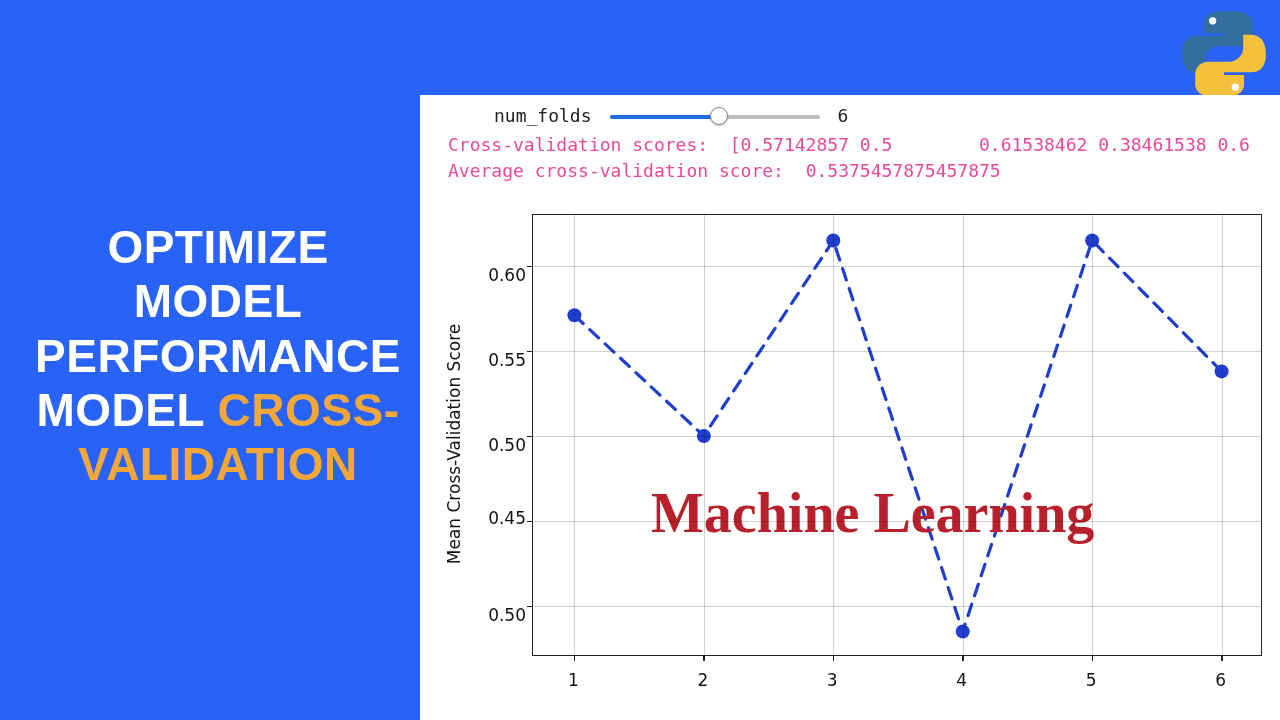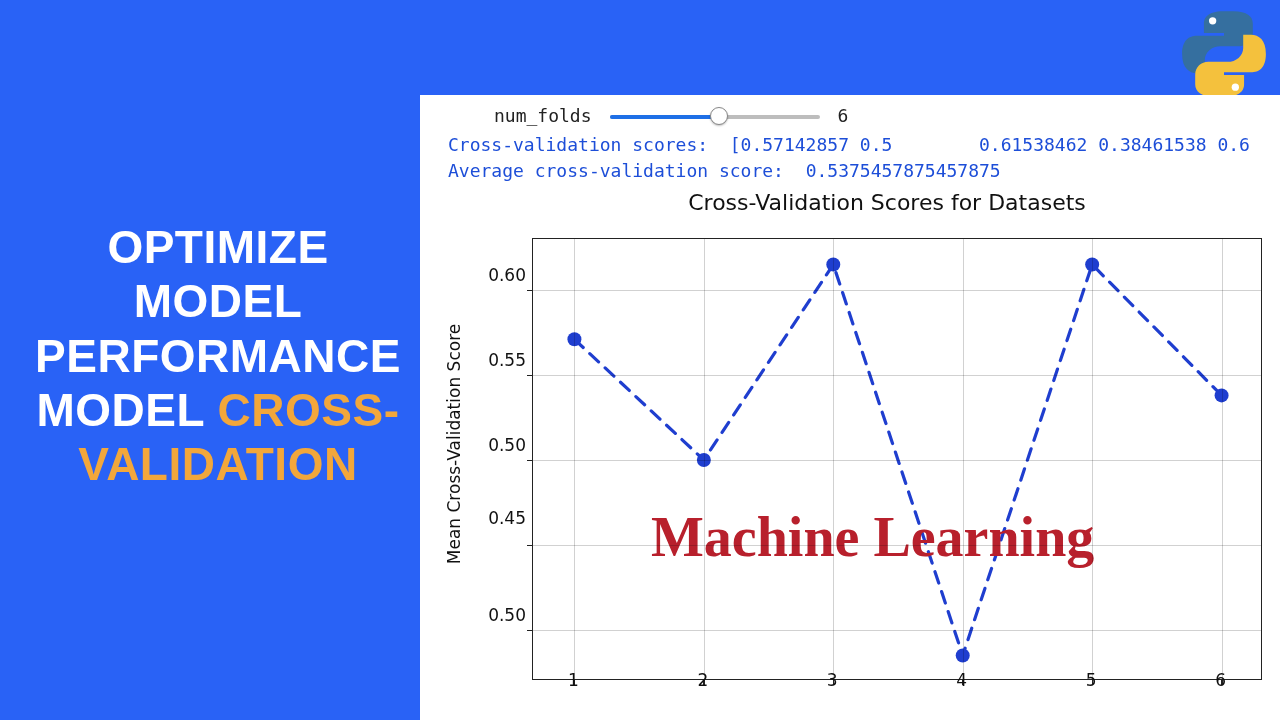--- a/index.html
+++ b/index.html
@@ -72,42 +72,42 @@
     transform: translateX(-50%);
     width: 18px; height: 18px;
     border-radius: 50%;
     background: #fff;
     border: 1px solid #888;
     box-shadow: 0 1px 2px rgba(0,0,0,.25);
   }
   .mono {
     font-family: "DejaVu Sans Mono","Menlo","Consolas",monospace;
     font-size: 18px;
-    color: #1d4ed8;
+    color: #ec4899;
     white-space: pre;
     line-height: 1.45;
     padding-left: 14px;
   }
   .chart-wrap {
     position: relative;
     margin-top: 6px;
     height: 520px;
   }
   .chart-title {
     text-align: center;
     font-size: 22px;
     color: #111;
     font-family: "DejaVu Sans", Arial, sans-serif;
     margin-bottom: 4px;
     padding-left: 60px;
   }
   .plot-area {
     position: absolute;
     left: 98px;
-    top: 48px;
+    top: 24px;
     width: 730px;
     height: 442px;
     border: 1.5px solid #222;
     background: #fff;
     padding-left: 40px;
   }
   .gridline-h, .gridline-v {
     position: absolute;
     background: rgba(0,0,0,0.18);
   }
@@ -204,21 +204,20 @@
       <div class="slider-fill"></div>
       <div class="slider-thumb"></div>
     </div>
     <span>6</span>
   </div>
 
   <div class="mono"><span>Cross-validation scores:  </span><span>[0.57142857 0.5        0.61538462 0.38461538 0.6</span>
 <span>Average cross-validation score:  </span><span>0.5375457875457875</span></div>
 
   <div class="chart-wrap">
-    <div class="chart-title">Cross-Validation Scores for Datasets</div>
 
     <div class="ylabel">Mean Cross-Validation Score</div>
 
     <div class="plot-area" id="plot-area">
       <svg class="line-svg" id="line-svg" width="730" height="442">
           <polyline points="41.41843971631206,100.30000000000007 170.85106382978725,221 300.2836879432624,25.5 429.7163120567376,416.5 559.1489361702129,25.5 688.5815602836881,156.39999999999992" fill="none" stroke="#1f3ecf" stroke-width="3.2" stroke-dasharray="12 9" stroke-linecap="round"></polyline>
           <circle cx="41.41843971631206" cy="100.30000000000007" r="7" fill="#1f3ecf"></circle>
           <circle cx="170.85106382978725" cy="221" r="7" fill="#1f3ecf"></circle>
           <circle cx="300.2836879432624" cy="25.5" r="7" fill="#1f3ecf"></circle>
           <circle cx="429.7163120567376" cy="416.5" r="7" fill="#1f3ecf"></circle>

